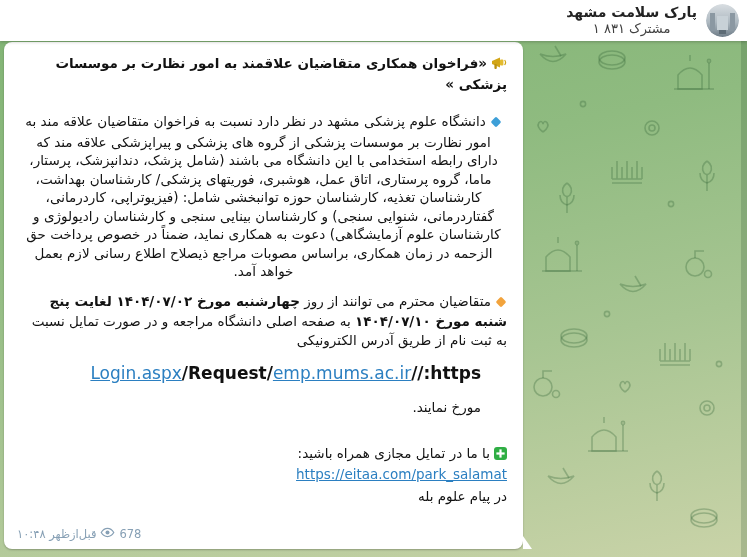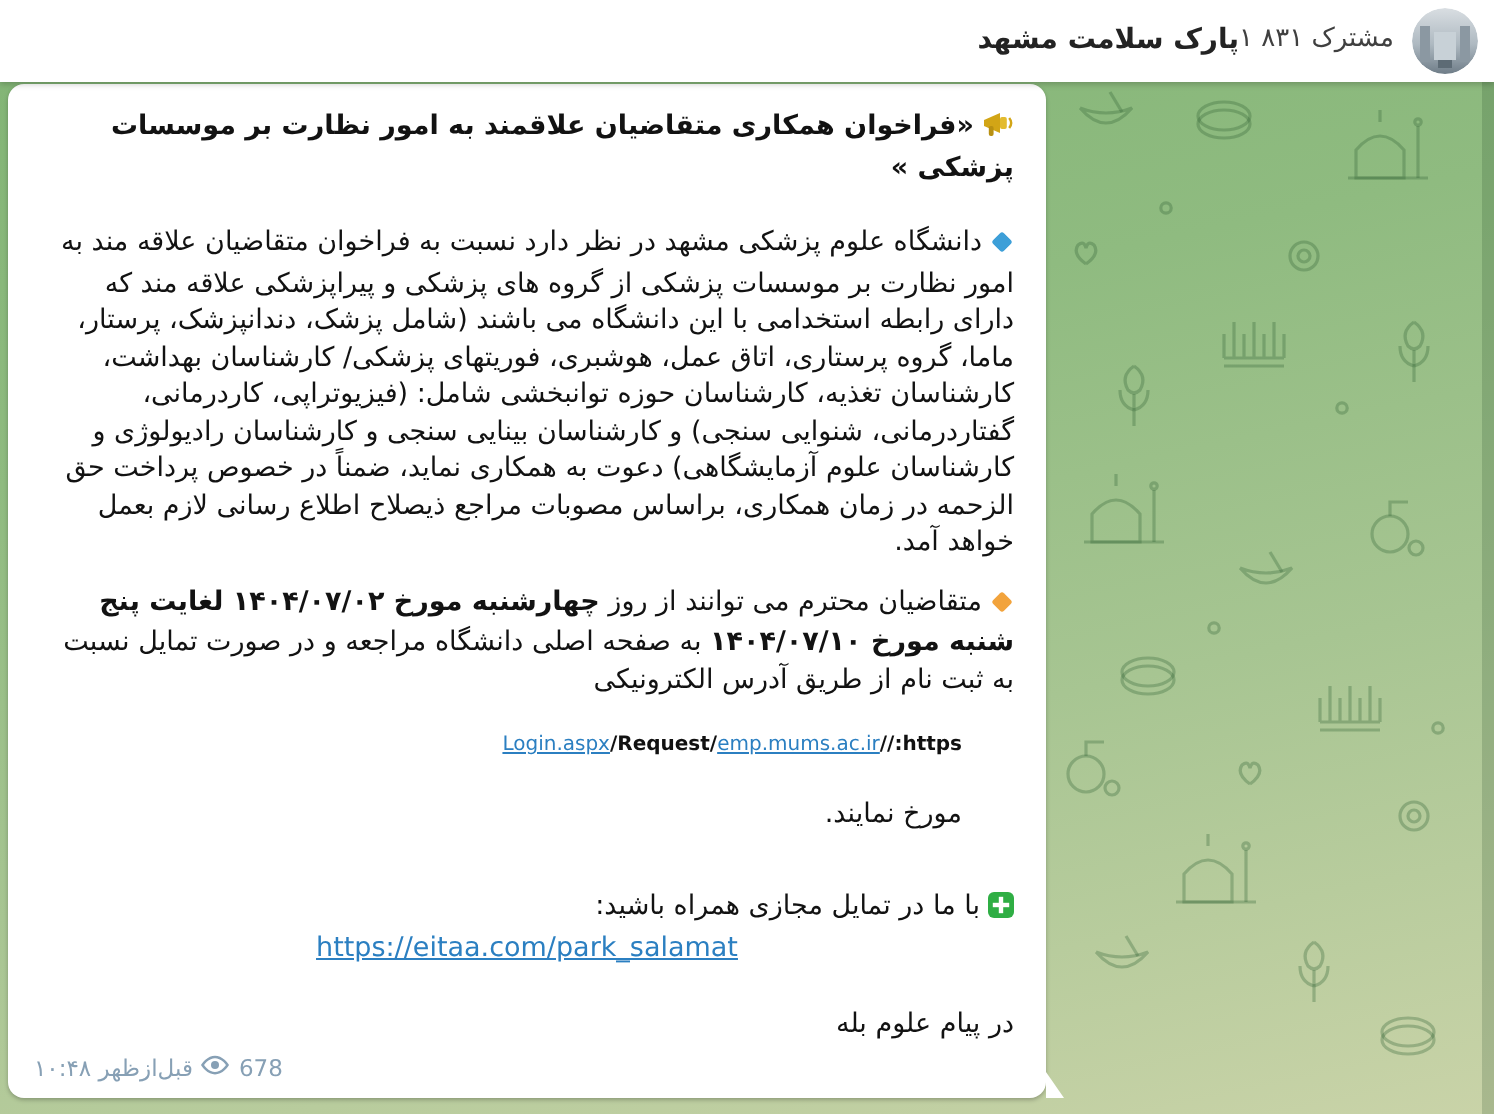--- a/index.html
+++ b/index.html
@@ -8,21 +8,21 @@
     font-family:"DejaVu Sans","Liberation Sans",sans-serif;
     background:#fff;
   }
   
   .header{
     position:absolute;top:0;left:0;width:747px;height:41px;background:#ffffff;
     box-shadow:0 1px 3px rgba(0,0,0,.22);z-index:30;
     display:flex;align-items:center;justify-content:flex-end;gap:9px;
     padding:0 8px 0 0;box-sizing:border-box;
   }
-  .hdr-text{display:flex;flex-direction:row;align-items:flex-start;line-height:1.25;}
+  .hdr-text{display:flex;flex-direction:column;align-items:center;line-height:1.25;}
   .hdr-name{font-size:14px;font-weight:bold;color:#232323;direction:rtl;}
   .hdr-subs{font-size:13px;color:#404040;direction:ltr;}
   .avatar{
     width:33px;height:33px;border-radius:50%;overflow:hidden;flex:0 0 auto;
   }
   
   .chat-bg{
     position:absolute;top:41px;left:0;width:747px;height:516px;
     background:linear-gradient(168deg,#83b576 0%,#8fbb80 30%,#a7c592 62%,#c9d3a8 100%);
   }
@@ -35,31 +35,31 @@
     background:#ffffff;border-radius:8px;box-shadow:0 1px 2px rgba(0,0,0,.25);
     direction:rtl;text-align:right;box-sizing:border-box;
     padding:10px 16px 26px 16px;color:#121212;font-size:13.5px;line-height:18.5px;
     overflow:hidden;
   }
   .bubble-tail{
     position:absolute;right:-8px;bottom:0;width:0;height:0;z-index:9;
     border-bottom:13px solid #ffffff;border-right:9px solid transparent;
   }
   .msg-title{font-weight:bold;font-size:13.5px;margin:2px 0 19px 0;}
-  .para{margin:1px 0 11px 0;}
+  .para{margin:1px 0 11px 0;text-align:center;}
   .para2{margin:0 0 15px 0;}
   .b{font-weight:bold;}
   .icon-inline{display:inline-block;vertical-align:-2px;margin-left:4px;}
-  .reg-link-line{direction:ltr;text-align:right;padding-right:26px;margin:0 0 15px 0;font-size:10px;}
+  .reg-link-line{direction:ltr;text-align:right;padding-right:26px;margin:0 0 15px 0;font-size:17px;}
   .reg-link-line .seg-b{font-weight:bold;color:#111;}
   .action-line{padding-right:26px;margin:0 0 27px 0;}
   .link{color:#2b7fc1;text-decoration:underline;cursor:pointer;}
   .social-intro{margin:0 0 0 0;line-height:20px;}
   .social-line2{margin:0 0 11px 0;line-height:20px;}
-  .social-link{margin:0 0 18px 0;direction:ltr;text-align:center;line-height:19px;}
+  .social-link{margin:0 0 2px 0;direction:ltr;text-align:right;line-height:19px;}
   .bale-intro{line-height:20px;margin:0;}
   .msg-footer{
     position:absolute;left:13px;bottom:6px;direction:ltr;
     display:flex;align-items:flex-start;gap:4px;color:#87a0b5;font-size:11.5px;
   }
   .msg-footer .time{direction:ltr;}
   .eye{display:inline-block;}
 </style>
 </head>
 <body>

